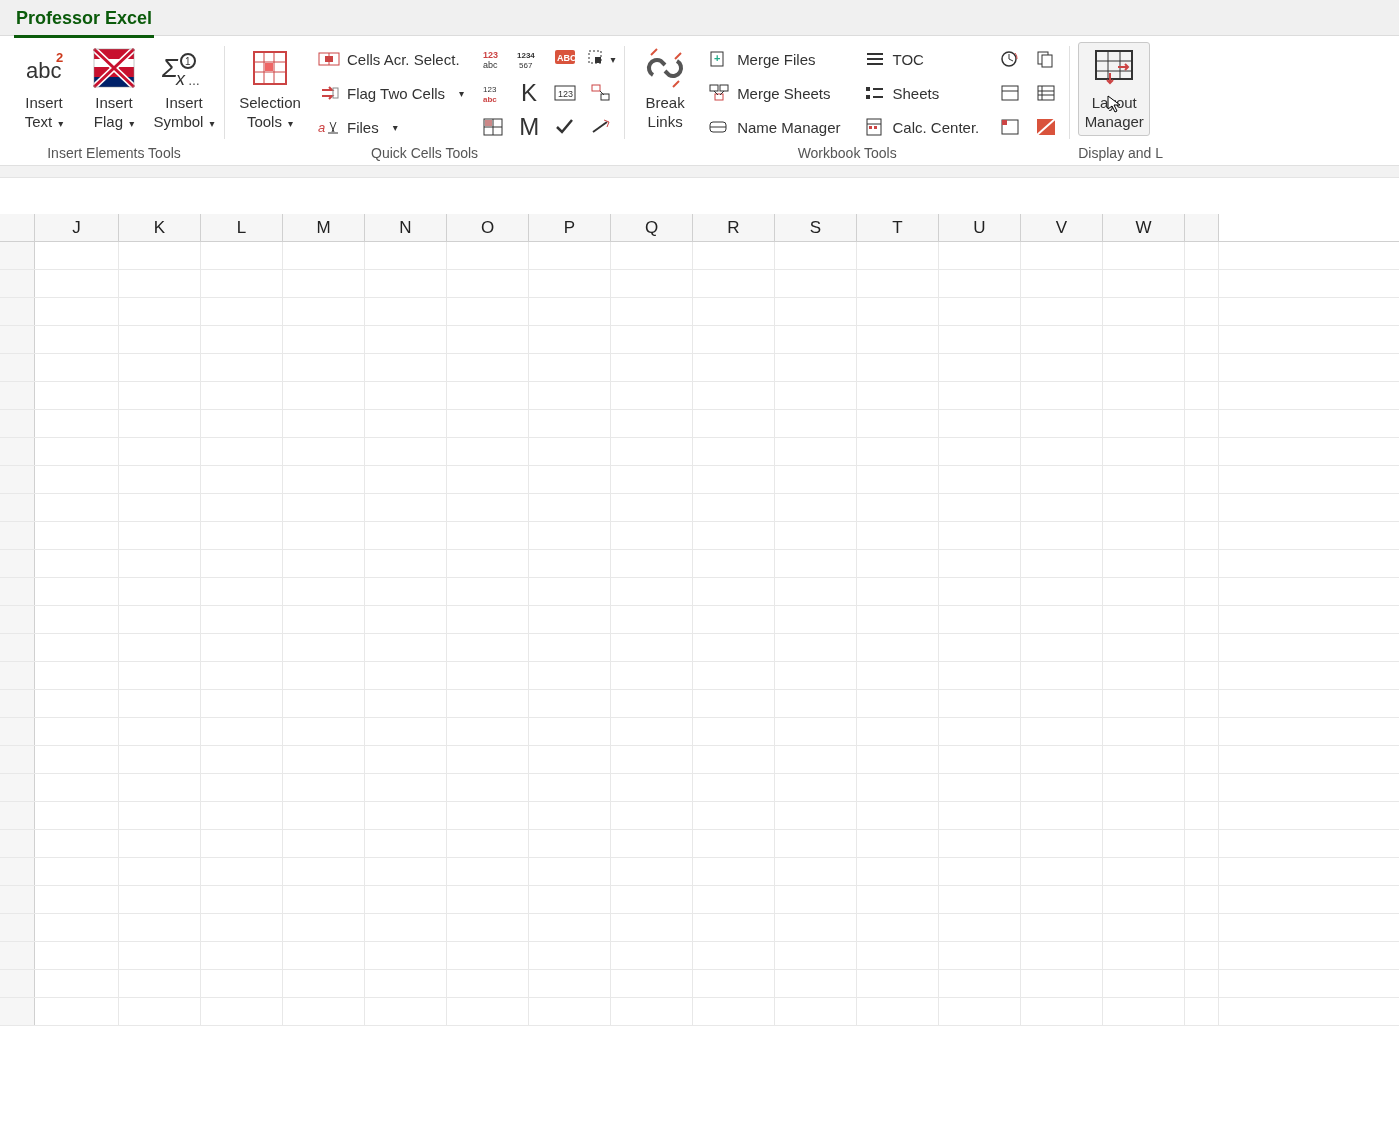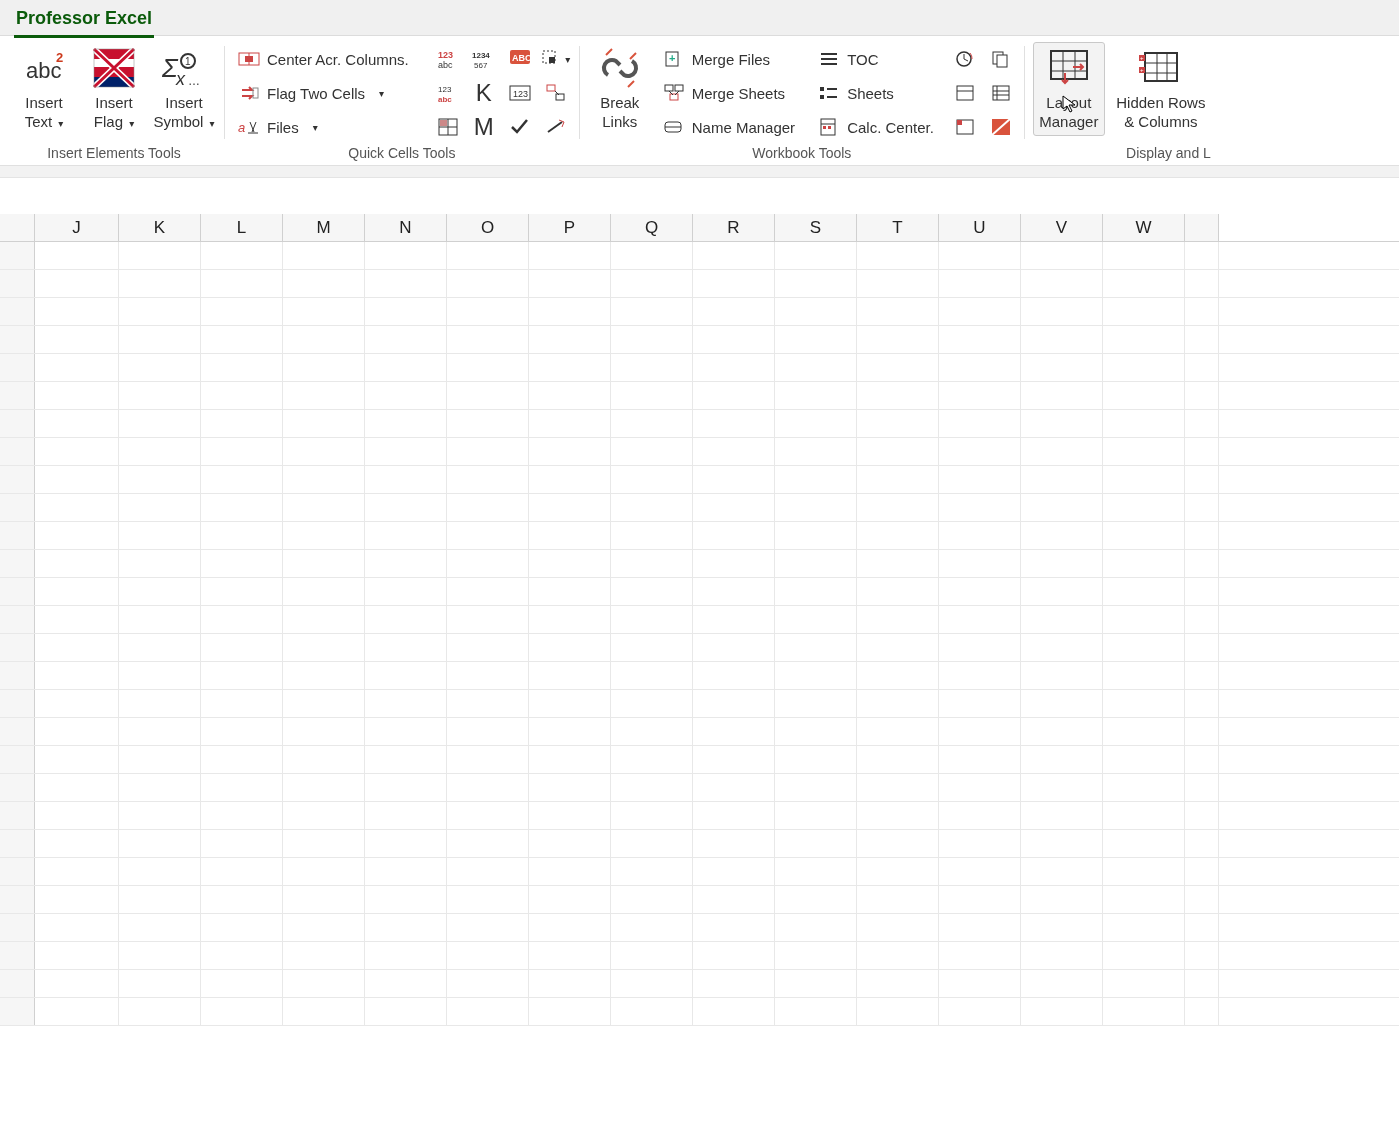--- a/index.html
+++ b/index.html
@@ -222,31 +222,44 @@
         <div class="big-lbl"><span>Insert<br>Symbol</span> <span class="caret">▾</span></div>
       </div>
     </div>
     <div class="group-label">Insert Elements Tools</div>
   </div>
 
   <div class="group-sep"></div>
 
   <div class="group">
     <div class="group-body">
+      <div class="big-btn" style="width:74px;">
+        <div class="big-icon">
+          <svg width="40" height="40" viewBox="0 0 40 40">
+            <rect x="4" y="4" width="32" height="32" fill="none" stroke="#c44" stroke-width="2"></rect>
+            <line x1="4" y1="14" x2="36" y2="14" stroke="#c44"></line>
+              <line x1="4" y1="24" x2="36" y2="24" stroke="#c44"></line>
+            <line x1="14" y1="4" x2="14" y2="36" stroke="#c44"></line>
+              <line x1="24" y1="4" x2="24" y2="36" stroke="#c44"></line>
+            <rect x="15" y="15" width="8" height="8" fill="#e66"></rect>
+          </svg>
+        </div>
+        <div class="big-lbl"><span>Selection<br>Tools</span> <span class="caret">▾</span></div>
+      </div>
 
       <div class="col">
         <div class="row-btn">
           <span class="sm-icon">
             <svg width="22" height="18">
                 <rect x="1" y="3" width="20" height="12" fill="none" stroke="#c44"></rect>
                 <line x1="11" y1="3" x2="11" y2="15" stroke="#c44"></line>
                 <rect x="7" y="6" width="8" height="6" fill="#c44"></rect>
               </svg>
           </span>
-          <span class="row-lbl">Center Acr. Columns.</span>
+          <span class="row-lbl">Cells Acr. Select.</span>
         </div>
         <div class="row-btn">
           <span class="sm-icon">
             <svg width="22" height="18">
                 <path d="M4 6 h10 l-3 -3 M4 12 h10 l-3 3" stroke="#c44" stroke-width="2" fill="none"></path>
                 <rect x="15" y="4" width="5" height="10" fill="none" stroke="#888"></rect>
               </svg>
           </span>
           <span class="row-lbl">Flag Two Cells</span>
           <span class="caret" style="margin-left:8px;">▾</span>
@@ -257,21 +270,21 @@
                 <text x="0" y="14" font-size="13" fill="#c44" font-style="italic">a</text>
                 <line x1="10" y1="15" x2="20" y2="15" stroke="#333"></line>
                 <path d="M12 4 l4 10 M18 4 l-4 10" stroke="#333"></path>
               </svg>
           </span>
           <span class="row-lbl">Files</span>
           <span class="caret" style="margin-left:8px;">▾</span>
         </div>
       </div>
 
-      <div class="col" style="margin-left:14px;align-items:center;">
+      <div class="col" style="margin-left:4px;align-items:center;">
         <div class="icon-row">
           <div class="icon-btn">
               <svg width="24" height="22">
                 <text x="2" y="10" font-size="9" fill="#c44" font-weight="bold">123</text>
                 <text x="2" y="20" font-size="9" fill="#333">abc</text>
               </svg>
             </div>
           <div class="icon-btn">
               <svg width="24" height="22">
                 <text x="0" y="10" font-size="8" fill="#333" font-weight="bold">1234</text>
@@ -490,36 +503,20 @@
             <rect x="4" y="4" width="36" height="28" fill="none" stroke="#333" stroke-width="2"></rect>
             <line x1="4" y1="14" x2="40" y2="14" stroke="#333"></line>
               <line x1="4" y1="24" x2="40" y2="24" stroke="#333"></line>
             <line x1="16" y1="4" x2="16" y2="32" stroke="#333"></line>
               <line x1="28" y1="4" x2="28" y2="32" stroke="#333"></line>
             <path d="M26 20 l10 0 m-3 -3 l3 3 l-3 3" stroke="#c44" stroke-width="2" fill="none"></path>
             <path d="M18 26 l0 10 m-3 -3 l3 3 l3 -3" stroke="#c44" stroke-width="2" fill="none"></path>
           </svg>
         </div>
         <div class="big-lbl">Layout<br>Manager</div>
-      </div>
-      <div class="big-btn" style="width:100px;">
-        <div class="big-icon">
-          <svg width="44" height="42" viewBox="0 0 44 42">
-            <rect x="6" y="6" width="32" height="28" fill="none" stroke="#333" stroke-width="2"></rect>
-            <line x1="6" y1="16" x2="38" y2="16" stroke="#333"></line>
-              <line x1="6" y1="26" x2="38" y2="26" stroke="#333"></line>
-            <line x1="18" y1="6" x2="18" y2="34" stroke="#333"></line>
-              <line x1="28" y1="6" x2="28" y2="34" stroke="#333"></line>
-            <rect x="0" y="8" width="6" height="6" fill="#c44"></rect>
-              <text x="1" y="13" font-size="6" fill="#fff">+</text>
-            <rect x="0" y="20" width="6" height="6" fill="#c44"></rect>
-              <text x="1" y="25" font-size="6" fill="#fff">+</text>
-          </svg>
-        </div>
-        <div class="big-lbl">Hidden Rows<br>&amp; Columns</div>
       </div>
       <svg class="cursor" style="left:28px; top:52px;" viewBox="0 0 18 20">
         <path d="M2 2 L2 15 L6 12 L9 18 L11 17 L8 11 L14 11 Z" fill="#fff" stroke="#000" stroke-width="1"></path>
       </svg>
     </div>
     <div class="group-label" style="text-align:right;padding-right:0;">Display and L</div>
   </div>
 </div>
 
 <div class="strip"></div>

